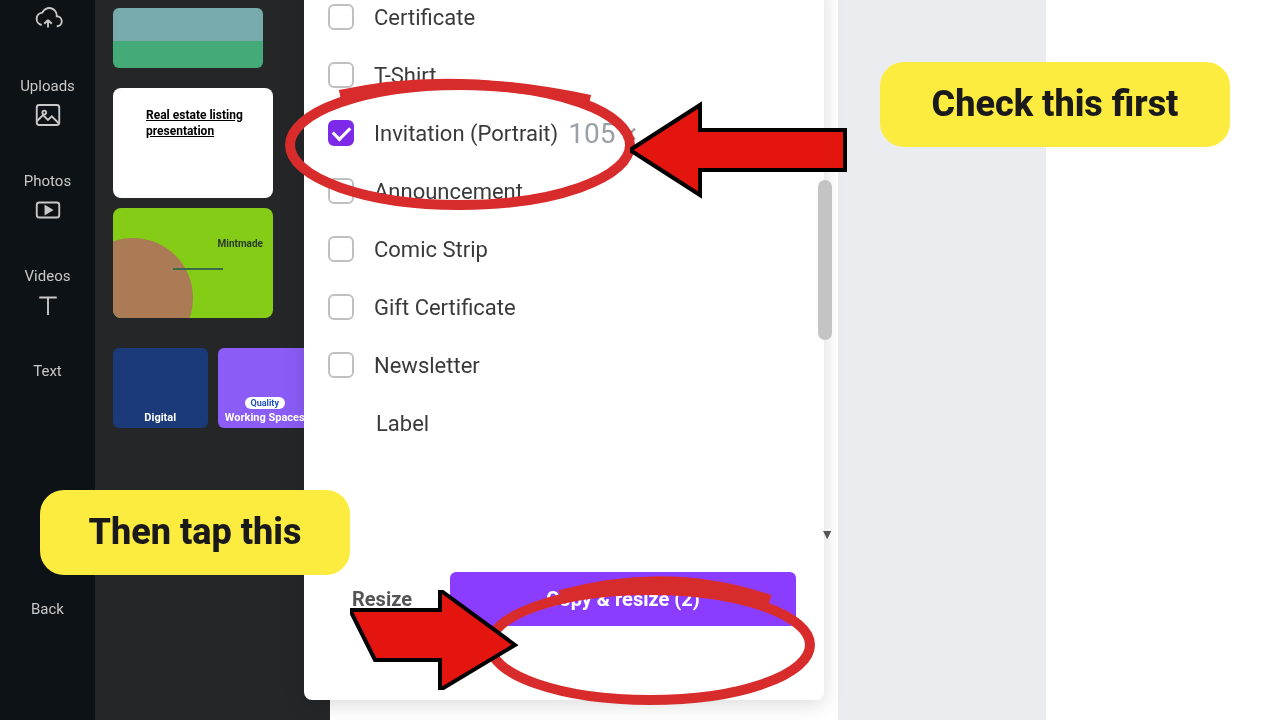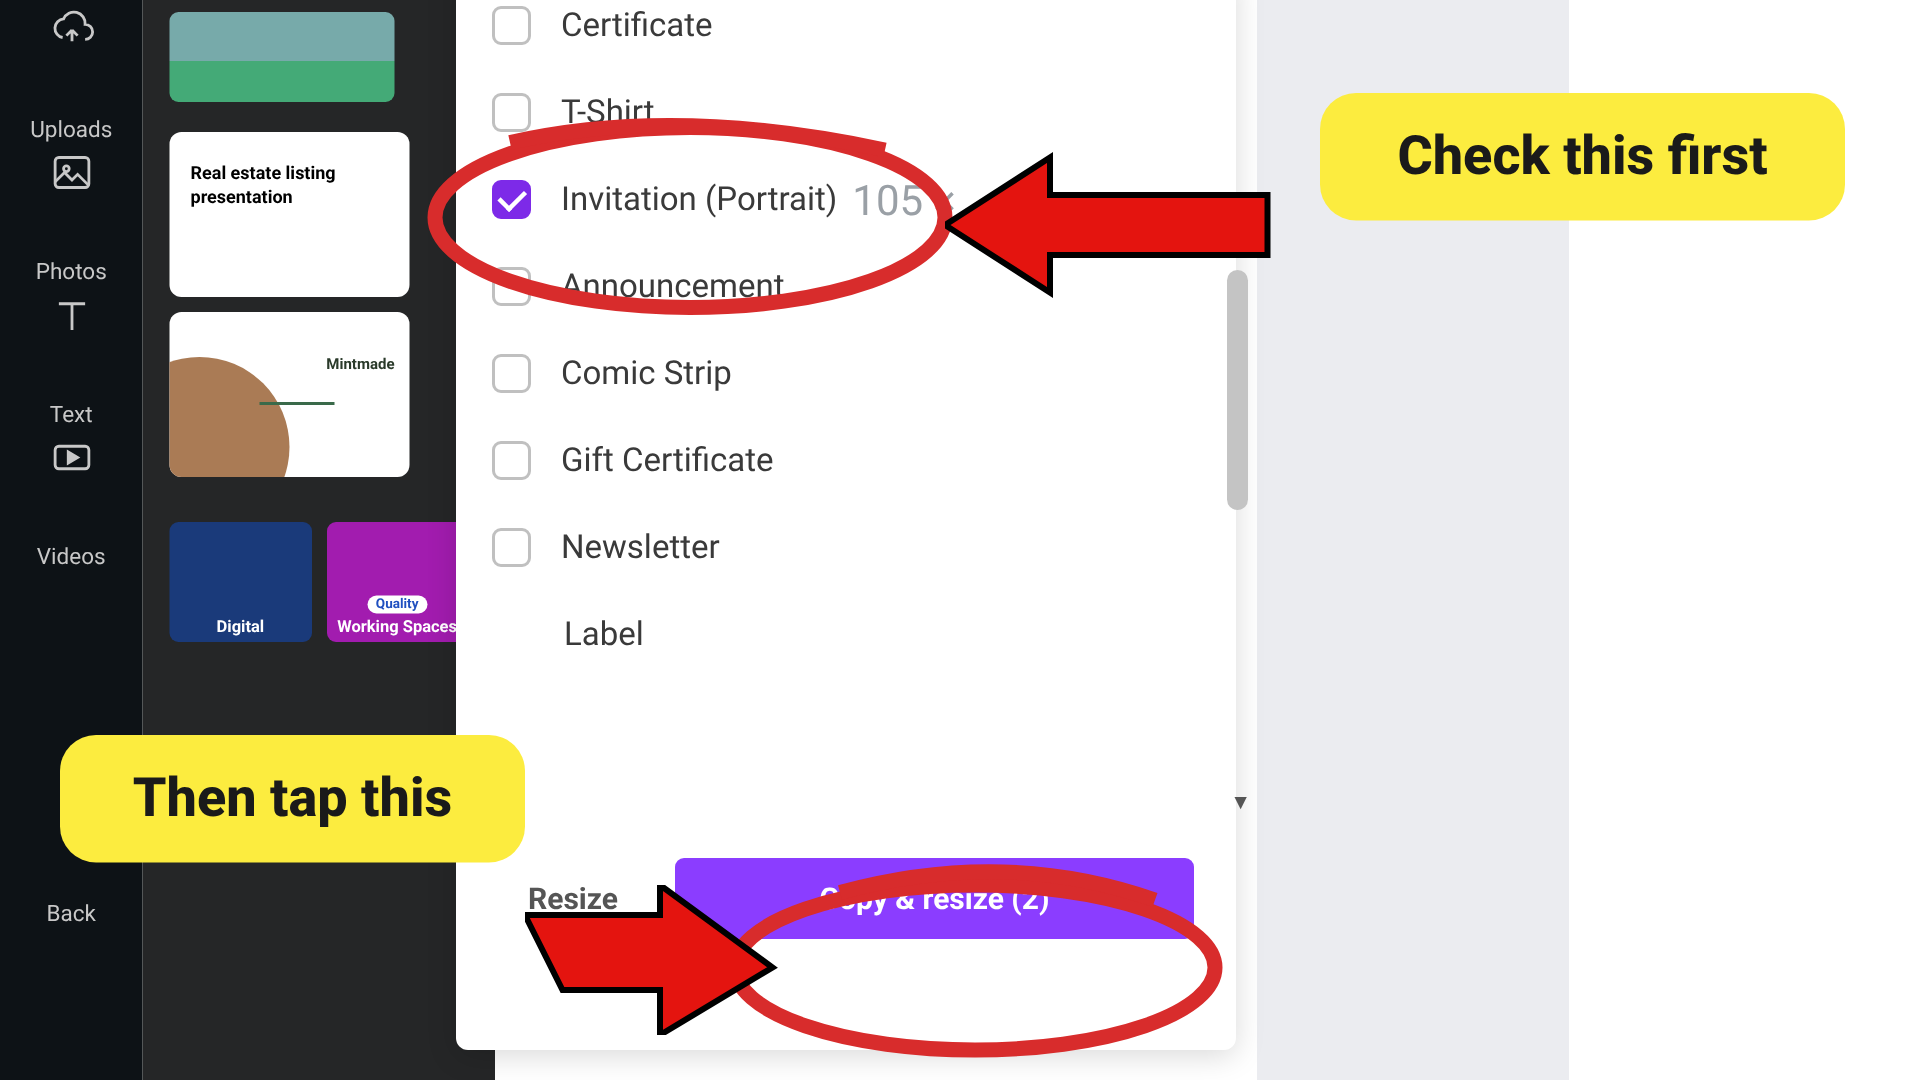--- a/index.html
+++ b/index.html
@@ -8,29 +8,29 @@
   .sidebar { position: absolute; left: 0; top: 0; width: 95px; height: 720px; background: #0d1216; display: flex; flex-direction: column; align-items: center; padding-top: 5px; }
   .side-item { width: 95px; height: 90px; display: flex; flex-direction: column; align-items: center; justify-content: space-between; color: #c8c8c8; cursor: pointer; margin-bottom: 5px; }
   .side-item svg { width: 30px; height: 30px; stroke: #c8c8c8; fill: none; stroke-width: 1.5; margin-bottom: 8px; }
   .side-item span { font-size: 15px; }
   
   .panel { position: absolute; left: 95px; top: 0; width: 235px; height: 720px; background: #252627; color: #fff; padding: 8px; overflow: hidden; }
   .panel-thumb { width: 150px; height: 60px; background: linear-gradient(to bottom, #7aa 55%, #4a7 55%); border-radius: 6px; margin: 0 10px 20px 10px;}
   .panel-heading { font-size: 22px; font-weight: 700; color: #fff; margin: 10px 10px 16px 10px; }
   .card { width: 160px; margin: 10px; border-radius: 8px; overflow: hidden; }
   .card1 { height: 110px; background: #fff; color: #000; padding: 20px 14px; }
-  .card1 .t1 { font-size: 12px; font-weight:700; line-height:1.3;}
-  .card2 { height: 110px; background: #ffffff; position: relative; }
+  .card1 .t1 { font-size: 12px; font-weight:700; text-decoration: underline; line-height:1.3;margin-left:19px;}
+  .card2 { height: 110px; background: #84cc16; position: relative; }
   .card2 .blob { position:absolute; width:120px;height:120px;border-radius:50%;background:#aa7b55;left:-40px;top:30px;}
   .card2 .tt { position:absolute; right:10px; top:30px; font-size:10px; font-weight:700; color:#2a3a2a;}
   .card2 .line { position:absolute; left:60px; top:60px; width:50px; height:2px; background:#3a6a4a;}
   .bottomcards { display:flex; gap:10px; margin:30px 10px 0;}
   .bc { flex:1; height:80px; border-radius:6px; color:#fff; display:flex; flex-direction:column; align-items:center; justify-content:flex-end; padding-bottom:4px; font-size:11px;font-weight:700;}
   .bc1 { background:#1a3a7a;}
-  .bc2 { background:#a21caf;}
+  .bc2 { background:#8b5cf6;}
   .pill {background:#fff;color:#2050c0;border-radius:10px;padding:1px 6px;font-size:9px;margin-bottom:2px;}
   
   .dropdown { position: absolute; left: 304px; top: -20px; width: 520px; height: 720px; background: #fff; box-shadow: 0 4px 20px rgba(0,0,0,0.15); border-radius: 8px; z-index: 10; }
   .opt-list { padding: 8px 0; height: 580px; }
   .opt { display: flex; align-items: center; padding: 12px 24px; height: 58px; cursor: pointer; position: relative; }
   .chk { width: 26px; height: 26px; border: 2px solid #c0c0c0; border-radius: 6px; margin-right: 20px; flex-shrink:0; }
   .chk.checked { background: #7d2ae8; border-color: #7d2ae8; position: relative; }
   .chk.checked::after { content:""; position:absolute; left:6px; top:1px; width:8px; height:14px; border:solid #fff; border-width:0 3px 3px 0; transform:rotate(45deg);}
   .opt-label { font-size: 22px; color: #3a3a3a; }
   .opt-dim { color:#9aa0a6; font-size:28px; margin-left:10px;}
@@ -64,30 +64,30 @@
   <div class="side-item">
     <svg viewBox="0 0 24 24">
         <rect x="3" y="4" width="18" height="16" rx="2"></rect>
         <circle cx="9" cy="10" r="1.5"></circle>
         <path d="M3 17l5-5 4 4 3-3 6 6"></path>
       </svg>
     <span>Photos</span>
   </div>
   <div class="side-item">
     <svg viewBox="0 0 24 24">
-        <path d="M5 6h14M12 6v14"></path>
-      </svg>
-    <span>Text</span>
-  </div>
-  <div class="side-item">
-    <svg viewBox="0 0 24 24">
         <rect x="3" y="6" width="18" height="12" rx="2"></rect>
         <path d="M10 9l5 3-5 3z" fill="#c8c8c8"></path>
       </svg>
     <span>Videos</span>
+  </div>
+  <div class="side-item">
+    <svg viewBox="0 0 24 24">
+        <path d="M5 6h14M12 6v14"></path>
+      </svg>
+    <span>Text</span>
   </div>
   <div style="flex:1"></div>
   <div class="side-item" style="margin-bottom:30px;">
     <span>Back</span>
   </div>
 </div>
 
 <div class="panel">
   <div class="panel-thumb"></div>
   <div class="card card1">

